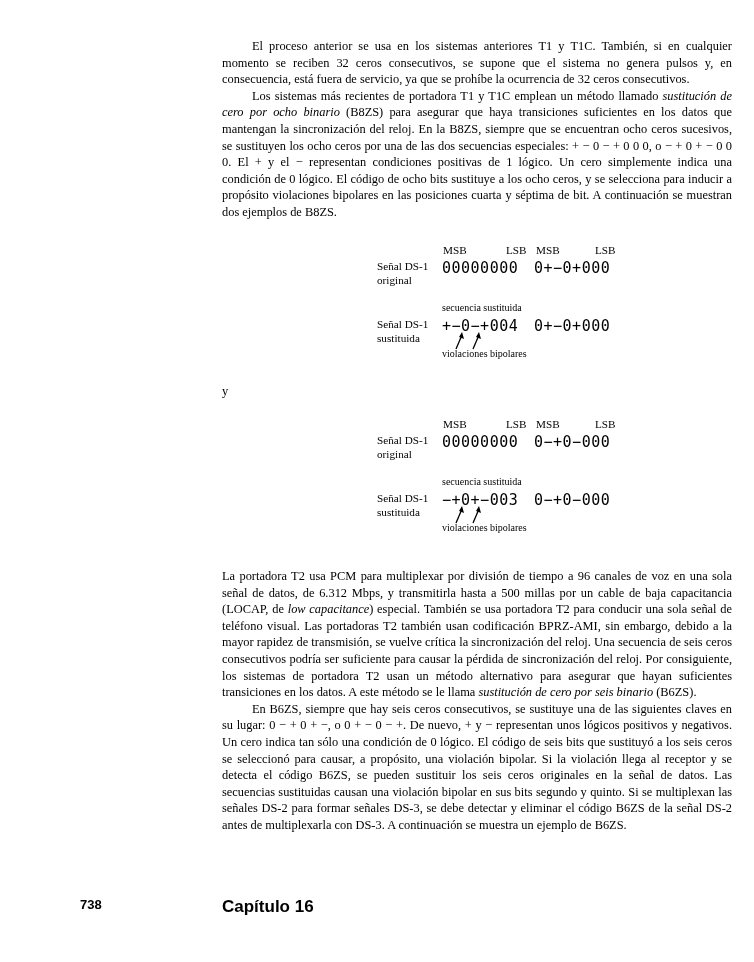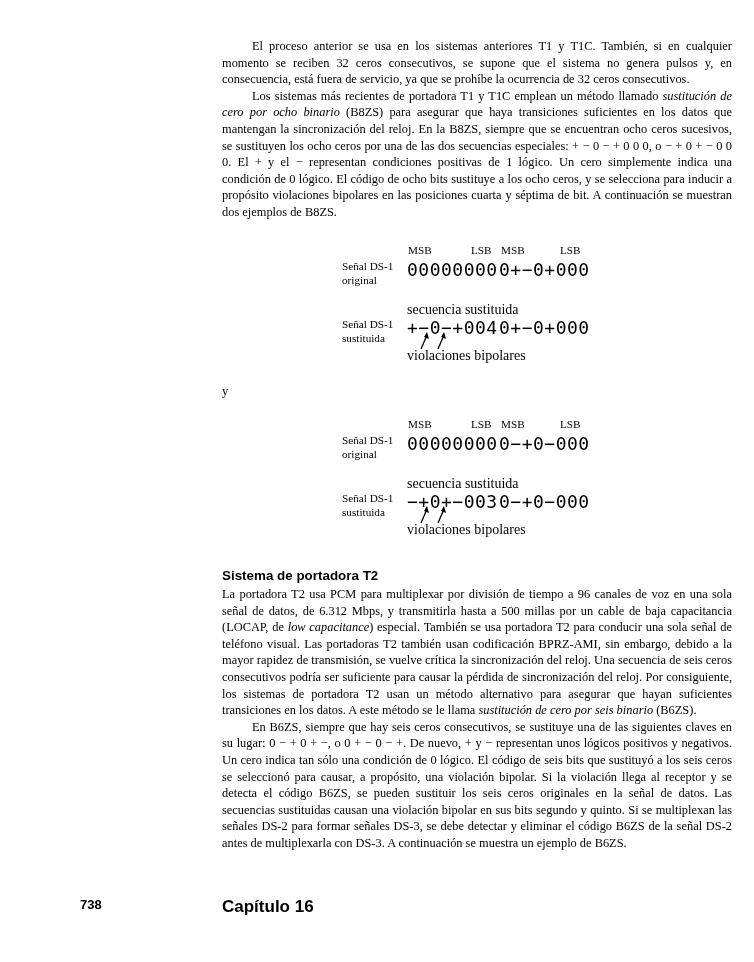--- a/index.html
+++ b/index.html
@@ -38,37 +38,38 @@
   }
   p.para.noindent {
     text-indent: 0;
   }
   .it { font-style: italic; }
 
   
   .diagram {
     position: absolute;
     font-family: "Liberation Serif", serif;
+    margin-left: 35px;
   }
   .dlabel {
     position: absolute;
     font-size: 11.2px;
     line-height: 13px;
     white-space: nowrap;
   }
   .dmono {
     position: absolute;
     font-family: "DejaVu Sans Mono", monospace;
-    font-size: 18px;
+    font-size: 15px;
     letter-spacing: 0.5px;
     white-space: pre;
   }
   .dsmall {
     position: absolute;
-    font-size: 14px;
+    font-size: 10px;
     white-space: nowrap;
   }
   .arrow {
     position: absolute;
     width: 14px;
     height: 18px;
   }
   .y-letter {
     position: absolute;
     font-size: 12.4px;
@@ -166,21 +167,20 @@
     </svg>
     <svg class="arrow" style="left:92px; top:88px;" viewBox="0 0 14 18">
       <line x1="4" y1="17" x2="10" y2="3" stroke="#000" stroke-width="1.3"></line>
       <polygon points="10,0 12,7 7,5" fill="#000"></polygon>
     </svg>
 
     <span class="dsmall" style="left:65px; top:104px;">violaciones bipolares</span>
   </div>
 
   <div class="text-col" style="top:568px;">
-    <div class="sec-head">Sistema de portadora T2</div>
     <p class="para noindent"><span>La portadora T2 usa PCM para multiplexar por división de tiempo a 96 canales de voz en una sola señal de datos, de 6.312 Mbps, y transmitirla hasta a 500 millas por un cable de baja capacitancia (LOCAP, de </span><span class="it">low capacitance</span><span>) especial. También se usa portadora T2 para conducir una sola señal de teléfono visual. Las portadoras T2 también usan codificación BPRZ-AMI, sin embargo, debido a la mayor rapidez de transmisión, se vuelve crítica la sincronización del reloj. Una secuencia de seis ceros consecutivos podría ser suficiente para causar la pérdida de sincronización del reloj. Por consiguiente, los sistemas de portadora T2 usan un método alternativo para asegurar que hayan suficientes transiciones en los datos. A este método se le llama </span><span class="it">sustitución de cero por seis binario</span><span> (B6ZS).</span></p>
     <p class="para">En B6ZS, siempre que hay seis ceros consecutivos, se sustituye una de las siguientes claves en su lugar: 0 − + 0 + −, o 0 + − 0 − +. De nuevo, + y − representan unos lógicos positivos y negativos. Un cero indica tan sólo una condición de 0 lógico. El código de seis bits que sustituyó a los seis ceros se seleccionó para causar, a propósito, una violación bipolar. Si la violación llega al receptor y se detecta el código B6ZS, se pueden sustituir los seis ceros originales en la señal de datos. Las secuencias sustituidas causan una violación bipolar en sus bits segundo y quinto. Si se multiplexan las señales DS-2 para formar señales DS-3, se debe detectar y eliminar el código B6ZS de la señal DS-2 antes de multiplexarla con DS-3. A continuación se muestra un ejemplo de B6ZS.</p>
   </div>
 
   <div class="folio">738</div>
   <div class="chapter">Capítulo 16</div>
 
 </div>
 
 </body></html>

